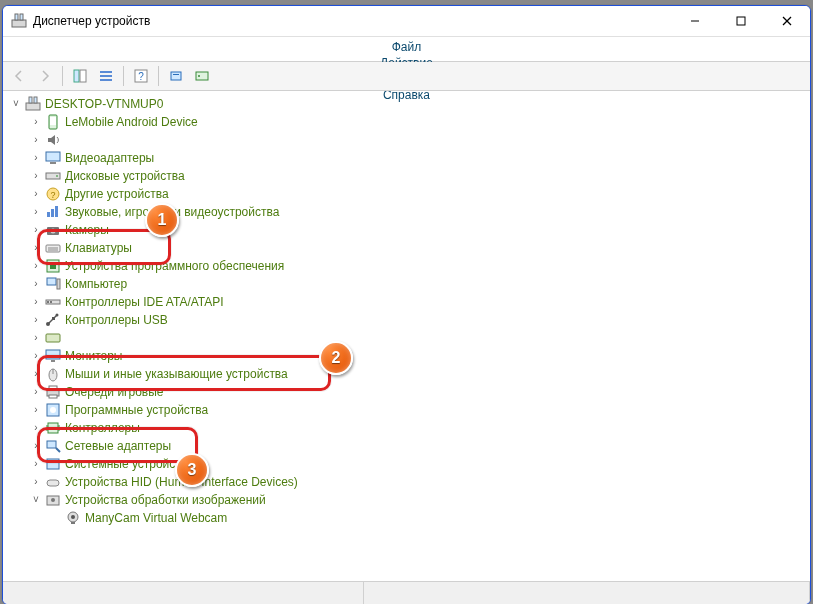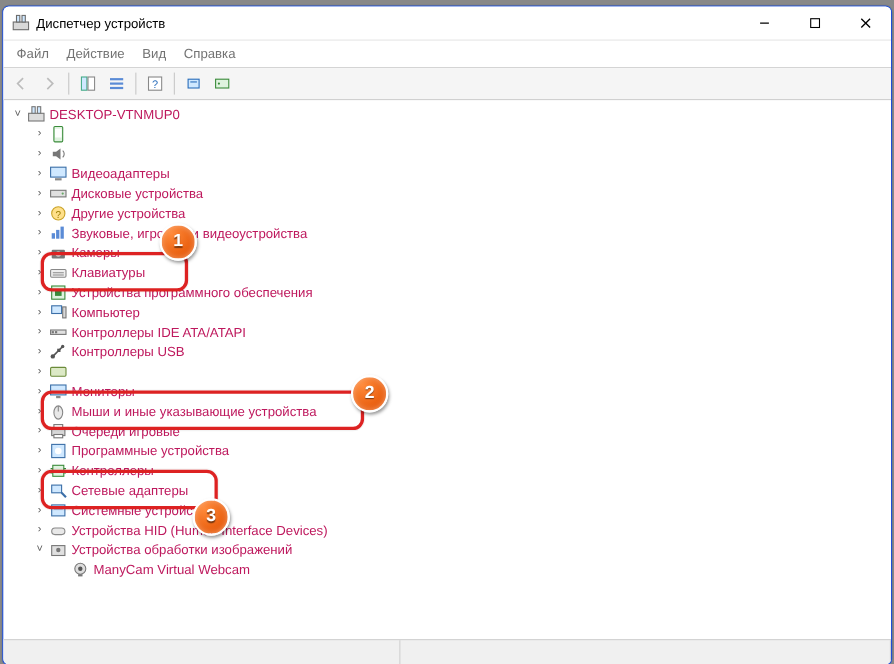--- a/index.html
+++ b/index.html
@@ -46,21 +46,22 @@
   }
 
   
   .menubar {
     height: 20px;
     display: flex;
     align-items: center;
     padding: 2px 4px;
     border-bottom: 1px solid #d0d0d0;
     background: #fff;
-    color: #737373;
+    color: #0c4a6e;
+    flex-direction: column;
   }
   .menubar .menu-item {
     padding: 1px 8px;
     font-size: 12px;
   }
 
   
   .toolbar {
     height: 28px;
     display: flex;
@@ -115,21 +116,21 @@
     cursor: default;
   }
   .exp.blank { visibility: hidden; }
   .node-icon {
     width: 16px; height: 16px; margin-right: 4px;
     display: inline-flex; align-items: center; justify-content: center;
     flex: 0 0 16px;
   }
   .node-label {
     font-size: 12px;
-    color: #be185d;
+    color: #4d7c0f;
   }
   .highlight {
     position: absolute;
     left: 34px;
     border: 3px solid #d22;
     border-radius: 10px;
     pointer-events: none;
     box-shadow: 0 0 0 1px rgba(0,0,0,.05);
   }
   .callout {
@@ -264,20 +265,21 @@
           <ul id="category-list">
 
           <li>
                 <div class="tree-row">
                   <span class="exp">›</span>
                   <span class="node-icon">
                     <svg width="16" height="16" viewBox="0 0 16 16">
                       <use href="#ic-phone"></use>
                     </svg>
                   </span>
+                  <span class="node-label">LeMobile Android Device</span>
                 </div>
               </li>
               <li>
                 <div class="tree-row">
                   <span class="exp">›</span>
                   <span class="node-icon">
                     <svg width="16" height="16" viewBox="0 0 16 16">
                       <use href="#ic-audio"></use>
                     </svg>
                   </span>

